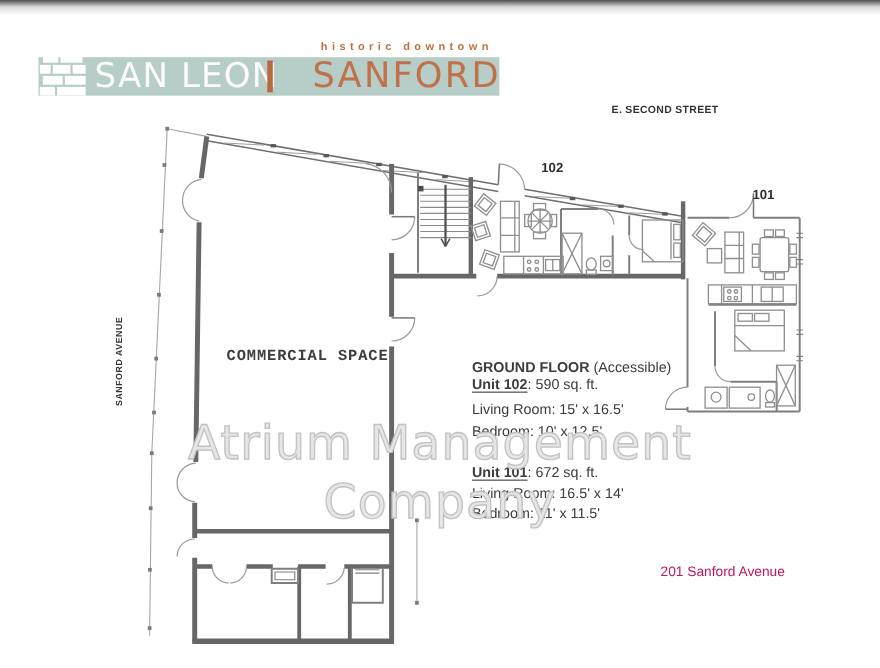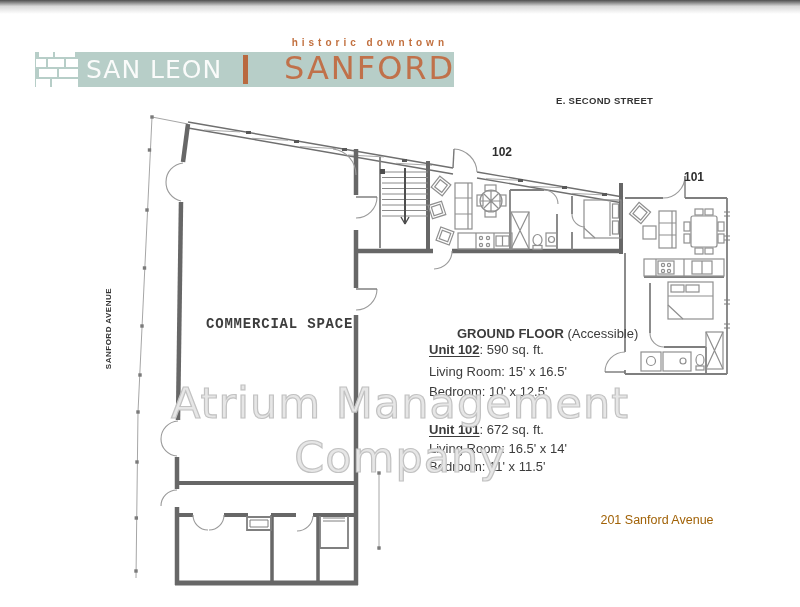--- a/index.html
+++ b/index.html
@@ -7,41 +7,41 @@
          font-family:"Liberation Sans",sans-serif;padding-left:12px;}
   
   .scrim{position:absolute;left:0;top:0;width:800px;height:14px;
          background:linear-gradient(180deg,rgba(40,40,40,.82) 0%,rgba(120,120,120,.28) 45%,rgba(255,255,255,0) 100%);}
   
   .tagline{position:absolute;left:255px;top:37px;width:193px;text-align:right;
            font-size:10px;font-weight:bold;letter-spacing:4px;color:#c2703f;}
   .logo-bar{position:absolute;left:35px;top:52px;width:419px;height:35px;background:#b7cec8;}
   .brick-icon{position:absolute;left:36px;top:49px;}
   .name-left{position:absolute;left:86px;top:52px;height:35px;line-height:35px;
-             font-size:25px;font-weight:400;color:#fafbfa;letter-spacing:1px;
+             font-size:31px;font-weight:400;color:#fafbfa;letter-spacing:1px;
              font-family:"DejaVu Sans",sans-serif;}
   .logo-divider{position:absolute;left:243px;top:55px;width:5px;height:29px;background:#b9693f;}
   .name-right{position:absolute;left:256px;top:51px;height:35px;line-height:35px;
               font-size:32px;font-weight:400;color:#c0714a;letter-spacing:2px;
               font-family:"DejaVu Sans",sans-serif;margin-left:28px;}
   
   .plan-label{position:absolute;color:#333;}
   .street{left:556px;top:95px;font-size:9.5px;font-weight:bold;letter-spacing:.3px;}
   .avenue{left:58px;top:324px;width:100px;text-align:center;font-size:8px;font-weight:bold;
           letter-spacing:.5px;transform:rotate(-90deg);}
   .commercial{left:206px;top:316px;font-size:14px;font-weight:600;letter-spacing:.8px;color:#3d3d3d;font-family:Liberation Mono, monospace;}
   .unit-num{font-size:12px;font-weight:bold;color:#2e2e2e;}
   .u102{left:492px;top:145px;} .u101{left:684px;top:170px;}
   
   .info-line{position:absolute;left:429px;font-size:13px;color:#3c3c3c;white-space:nowrap;}
-  .info-line .b{font-weight:bold;margin-left:28px;}
+  .info-line .b{font-weight:bold;}
   .info-line .uname{font-weight:bold;text-decoration:underline;text-underline-offset:2px;}
   
   .address{position:absolute;left:582px;top:510px;width:150px;text-align:center;
-           font-size:12.5px;line-height:21px;color:#a16207;}
+           font-size:12.5px;line-height:21px;color:#be185d;}
   
   .watermark{position:absolute;left:0;top:376px;width:800px;text-align:center;
              font-family:"DejaVu Sans",sans-serif;font-size:43px;line-height:54px;
              color:#e6e6e6;-webkit-text-stroke:1.2px #c2c2c2;letter-spacing:1px;
              pointer-events:none;}
   svg{position:absolute;left:0;top:0;}
 </style>
 </head>
 <body>
 

